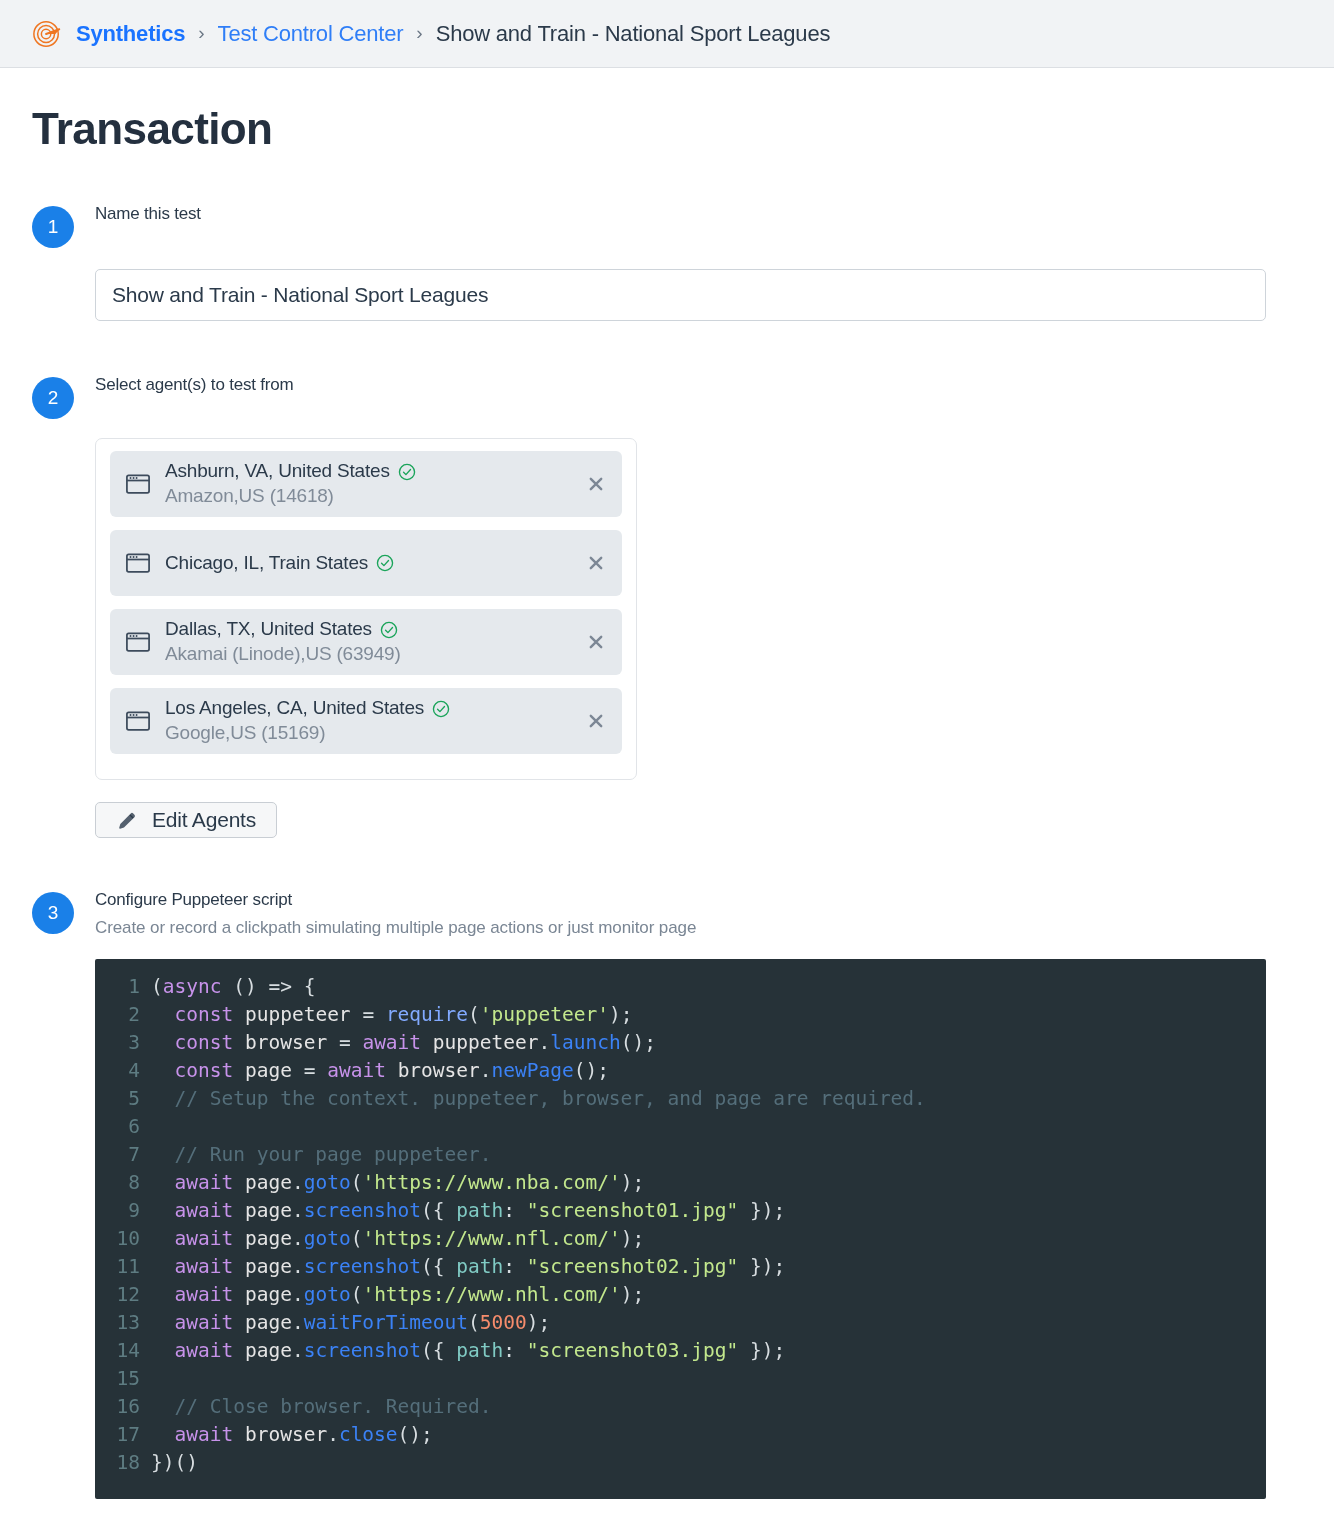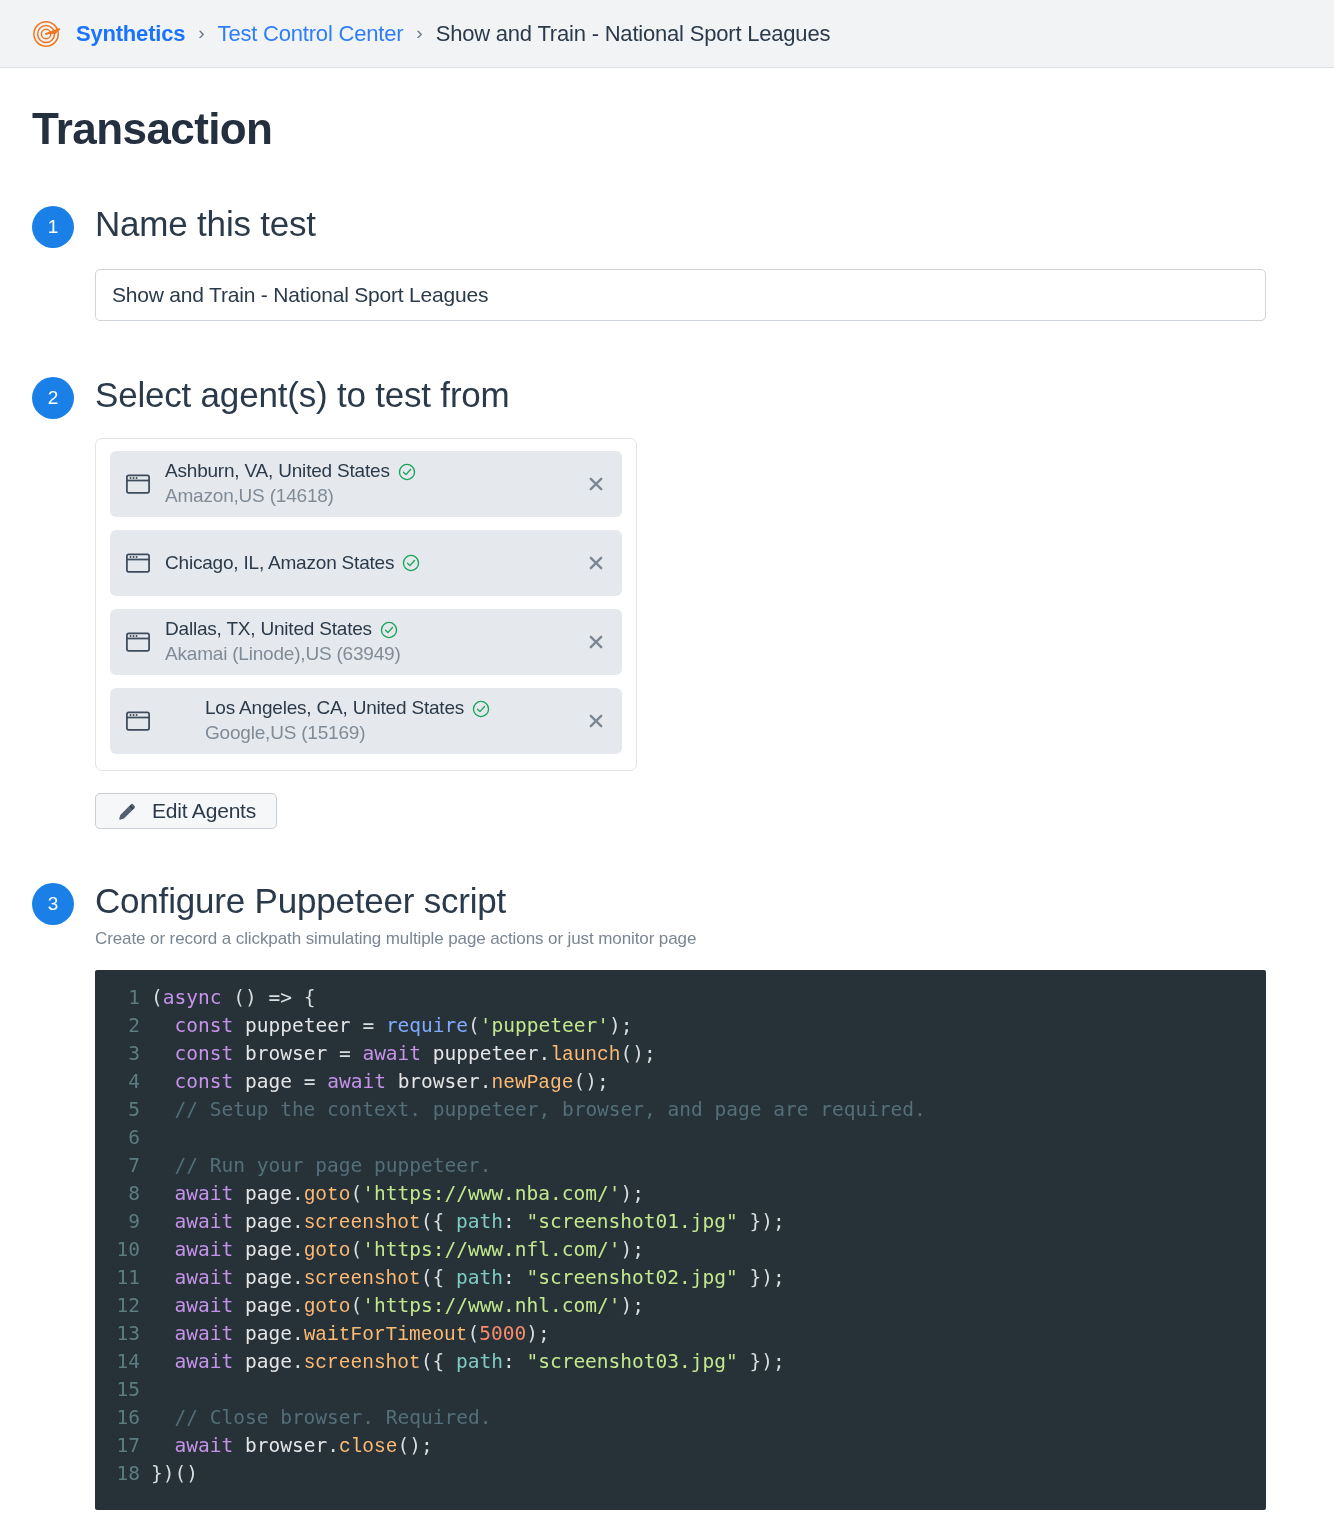--- a/index.html
+++ b/index.html
@@ -68,21 +68,21 @@
     color: #fff;
     font-size: 19px;
     display: flex;
     align-items: center;
     justify-content: center;
     flex: 0 0 auto;
     margin-top: 2px;
   }
   .step-title-wrap { margin-left: 21px; }
   .step-title {
-    font-size: 35px;
+    font-size: 17px;
     color: #2b3a4a;
     line-height: 1.15;
     letter-spacing: -0.2px;
   }
   .step-sub {
     font-size: 17px;
     color: #7a8694;
     margin-top: 8px;
     letter-spacing: -0.1px;
   }
@@ -119,21 +119,21 @@
   .agent-row {
     position: relative;
     display: flex;
     align-items: center;
     background: #e5e9ed;
     border-radius: 6px;
     height: 66px;
     padding: 0 14px;
     margin-bottom: 13px;
   }
-  .agent-row:last-child { margin-bottom: 4px; gap: 40px; }
+  .agent-row:last-child { margin-bottom: 13px; }
   .agent-icon {
     width: 28px; height: 28px;
     flex: 0 0 auto;
     margin-right: 13px;
     display: block;
   }
   .agent-text { flex: 1 1 auto; min-width: 0; }
   .agent-line1 {
     display: flex;
     align-items: center;
@@ -214,21 +214,21 @@
     color: #5e7c82;
     padding-right: 11px;
     user-select: none;
   }
   .code-text { color: #d7dde0; }
 
   .tok-kw      { color: #c792ea; }  
   .tok-fn      { color: #82aaff; }  
   .tok-str     { color: #c3e88d; }  
   .tok-obj     { color: #e5e5e5; }  
-  .tok-meth    { color: #fdba74; font-family: Liberation Mono, monospace; }  
+  .tok-meth    { color: #3b82f6; }  
   .tok-prop    { color: #80cbc4; text-align: center; }  
   .tok-num     { color: #f78c6c; }  
   .tok-comment { color: #546e7a; }  
   .tok-punc    { color: #d7dde0; }
 </style>
 </head>
 <body>
 
 <div class="breadcrumb-bar">
   <svg class="brand-logo" viewBox="0 0 32 32">
@@ -298,21 +298,21 @@
           <div class="agent-row">
             <svg class="agent-icon" viewBox="0 0 24 24">
   <rect x="2.5" y="4.5" width="19" height="15" rx="1.5" fill="none" stroke="#3d4b5c" stroke-width="1.5"></rect>
   <line x1="2.5" y1="9" x2="21.5" y2="9" stroke="#3d4b5c" stroke-width="1.5"></line>
   <circle cx="5.6" cy="6.8" r="0.85" fill="#3d4b5c"></circle>
   <circle cx="8.2" cy="6.8" r="0.85" fill="#3d4b5c"></circle>
   <circle cx="10.8" cy="6.8" r="0.85" fill="#3d4b5c"></circle>
 </svg>
             <div class="agent-text">
        <div class="agent-line1">
-         <span>Chicago, IL, Amazon States</span>
+         <span>Chicago, IL, Train States</span>
          <svg class="check-icon" viewBox="0 0 20 20">
   <circle cx="10" cy="10" r="8.4" fill="none" stroke="#1aa45a" stroke-width="1.5"></circle>
   <path d="M6.2 10.3l2.6 2.6 5.1-5.6" fill="none" stroke="#1aa45a" stroke-width="1.5" stroke-linecap="round" stroke-linejoin="round"></path>
 </svg>
        </div>
      </div>
      <button class="agent-close">
               <svg viewBox="0 0 20 20" width="20" height="20">
   <path d="M4.8 4.8 L15.2 15.2 M15.2 4.8 L4.8 15.2" stroke="#7c8795" stroke-width="2.4" stroke-linecap="round"></path>
 </svg>

